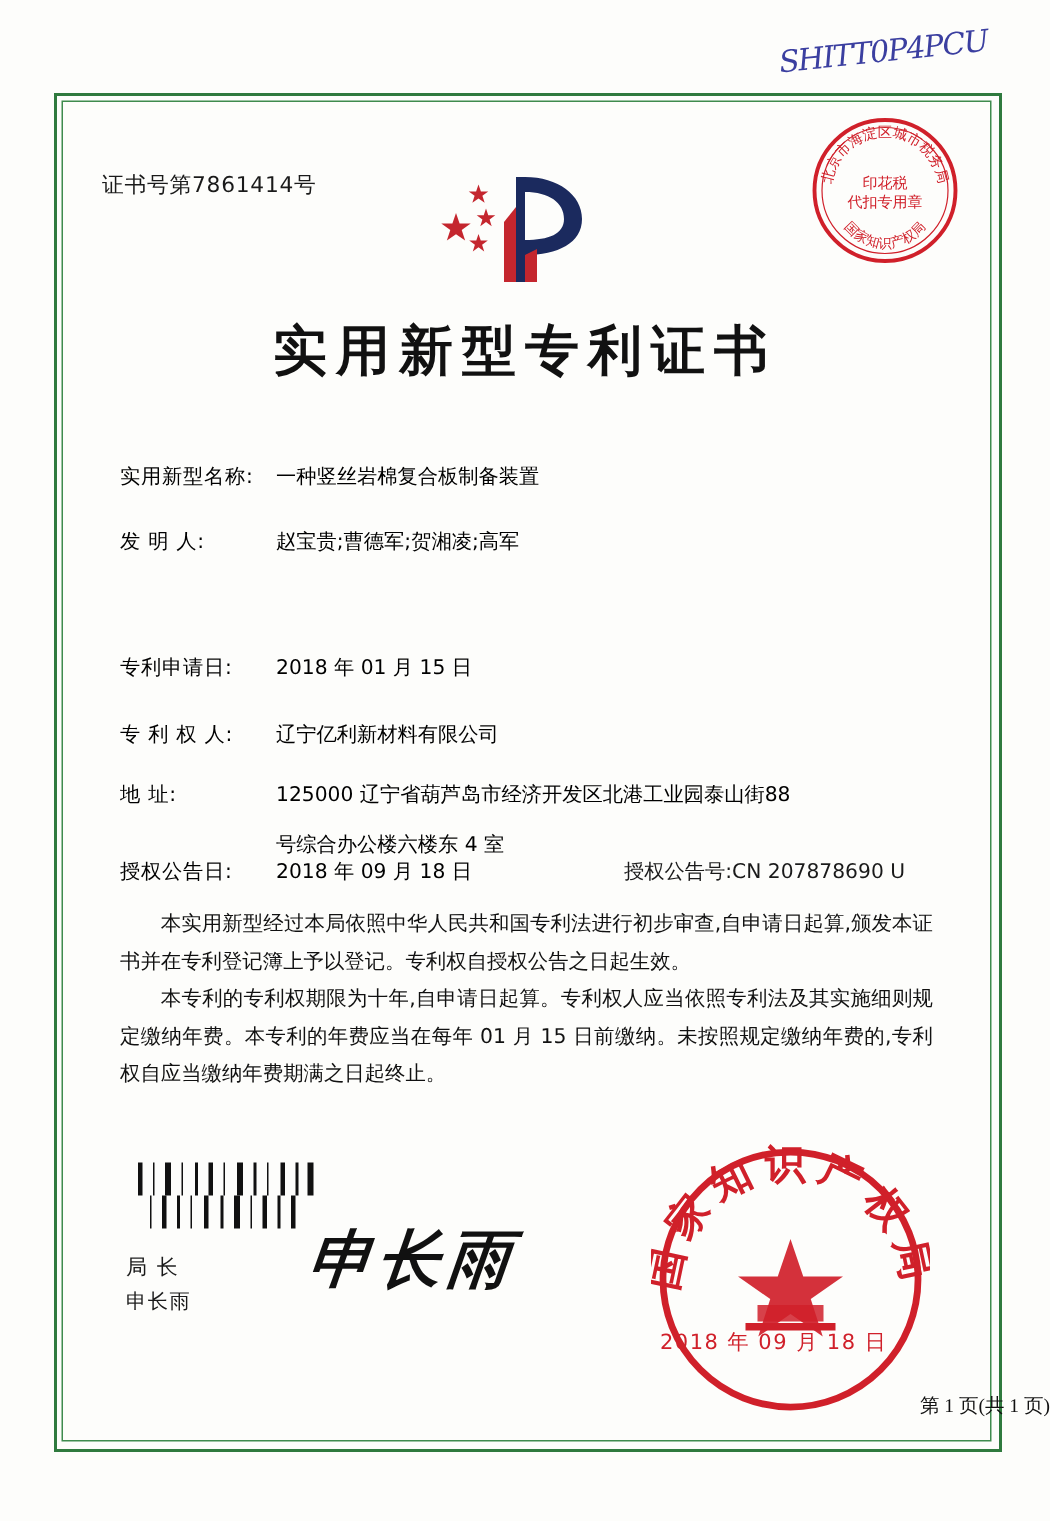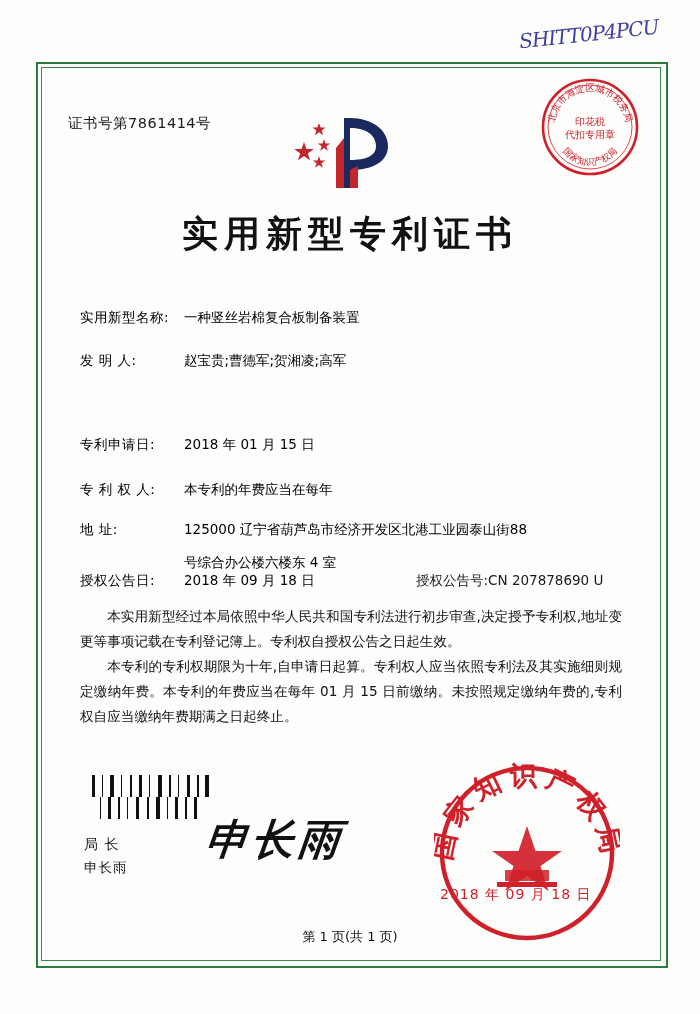--- a/index.html
+++ b/index.html
@@ -196,23 +196,24 @@
     letter-spacing: 1px;
     white-space: nowrap;
   }
 
   
   #page-footer {
     position: absolute;
     left: 0;
     right: 0;
     top: 928px;
-    text-align: center;
+    text-align: right;
     font-size: 13px;
     color: #111;
+    font-family: Liberation Serif, serif;
   }
 </style>
 </head>
 <body>
 
 <div id="page">
 
   <div id="border-outer"></div>
   <div id="border-inner"></div>
 
@@ -261,39 +262,39 @@
   <div class="field-row" style="top:352px">
     <span class="field-label">发 明 人:</span><span class="field-value">赵宝贵;曹德军;贺湘凌;高军</span>
   </div>
 
 
   <div class="field-row" style="top:436px">
     <span class="field-label">专利申请日:</span><span class="field-value">2018 年 01 月 15 日</span>
   </div>
 
   <div class="field-row" style="top:481px">
-    <span class="field-label">专 利 权 人:</span><span class="field-value">本专利的年费应当在每年</span>
+    <span class="field-label">专 利 权 人:</span><span class="field-value">辽宁亿利新材料有限公司</span>
   </div>
 
   <div class="field-row" style="top:521px">
     <span class="field-label">地 址:</span><span class="field-value">125000  辽宁省葫芦岛市经济开发区北港工业园泰山街88</span>
   </div>
 
   <div class="field-row indent-cont" style="top:554px">
     <span class="field-value">号综合办公楼六楼东 4 室</span>
   </div>
 
   <div class="field-row" style="top:572px">
     <span class="field-label">授权公告日:</span><span class="field-value">2018 年 09 月 18 日</span>
   </div>
   <div class="field-row-right" style="top:572px">
     <span>授权公告号:</span><span>CN 207878690 U</span>
   </div>
 
-  <div class="para" style="top:604px">本实用新型经过本局依照中华人民共和国专利法进行初步审查,决定授予专利权,地址变更等事项记载在专利登记簿上。专利权自授权公告之日起生效。</div>
+  <div class="para" style="top:604px">本实用新型经过本局依照中华人民共和国专利法进行初步审查,自申请日起算,颁发本证书并在专利登记簿上予以登记。专利权自授权公告之日起生效。</div>
   <div class="para" style="top:654px">本专利的专利权期限为十年,自申请日起算。专利权人应当依照专利法及其实施细则规定缴纳年费。本专利的年费应当在每年 01 月 15 日前缴纳。未按照规定缴纳年费的,专利权自应当缴纳年费期满之日起终止。</div>
 
   <div id="barcode">
     <span style="width:3px"></span><span style="width:2px;background:transparent"></span>
     <span style="width:1px"></span><span style="width:2px;background:transparent"></span>
     <span style="width:4px"></span><span style="width:2px;background:transparent"></span>
     <span style="width:1px"></span><span style="width:3px;background:transparent"></span>
     <span style="width:2px"></span><span style="width:2px;background:transparent"></span>
     <span style="width:3px"></span><span style="width:1px;background:transparent"></span>
     <span style="width:1px"></span><span style="width:3px;background:transparent"></span>

